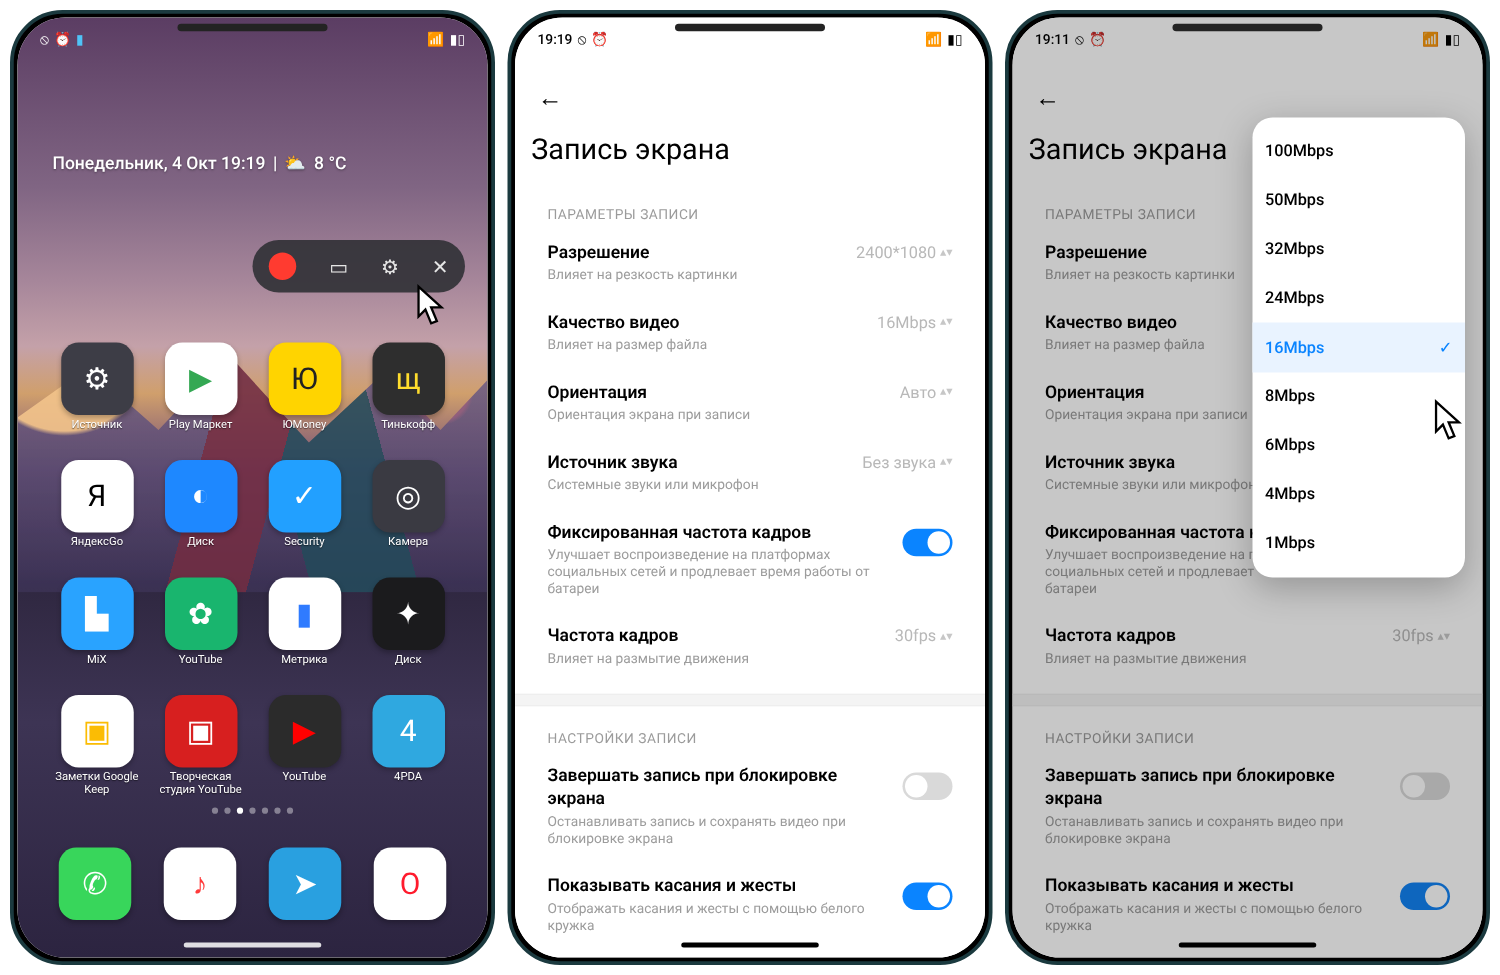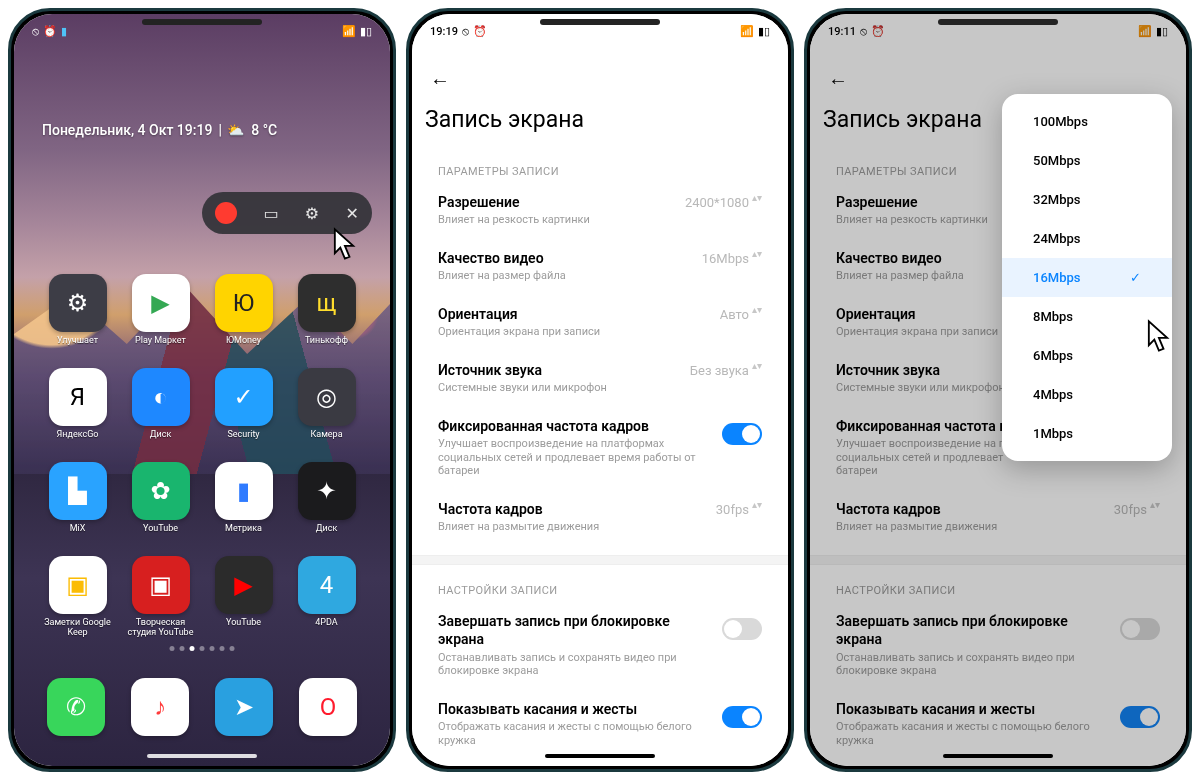--- a/index.html
+++ b/index.html
@@ -131,21 +131,21 @@
     overflow:hidden;
   }
   .row {
     padding:11px 26px;
     display:flex; justify-content:space-between; align-items:flex-start;
     gap:24px;
   }
   .row .labels { flex:1; }
   .row .title { font-size:14px; font-weight:600; line-height:1.3; }
   .row .sub   { font-size:11px; color:#9c9c9c; line-height:1.25; margin-top:2px; }
-  .row .value { font-size:13px; color:#b8b8b8; display:flex; align-items:flex-start; gap:3px; white-space:nowrap; margin-top:2px;}
+  .row .value { font-size:13px; color:#b8b8b8; display:flex; align-items:center; gap:3px; white-space:nowrap; margin-top:2px;}
   .divider { height:10px; background:#f4f4f4; margin:10px 0 0; border-top:1px solid #eee; border-bottom:1px solid #eee; }
   .switch {
     width:40px; height:22px; border-radius:11px; position:relative; flex-shrink:0; margin-top:6px;
   }
   .switch::after {
     content:""; position:absolute; width:18px; height:18px; border-radius:50%;
     background:#fff; top:2px;
   }
   .switch.on  { background:#0a84ff; }
   .switch.on::after { right:2px; }
@@ -153,21 +153,21 @@
   .switch.off::after { left:2px; }
   .updown { font-size:10px; color:#c7c7c7; line-height:.6; display:inline-flex; flex-direction:column; }
   
   .popup {
     position:absolute; top:80px; right:14px;
     width:170px; background:#fff; border-radius:16px;
     box-shadow:0 8px 28px rgba(0,0,0,.25);
     padding:8px 0; z-index:60;
   }
   .popup-item {
-    padding:12px 31px; font-size:13px; font-weight:500;
+    padding:12px 10px; font-size:13px; font-weight:500;
     display:flex; justify-content:space-between; align-items:center;
   }
   .popup-item.selected { background:#e9f3ff; color:#0a84ff; }
   .popup-item.selected::after { content:"✓"; color:#0a84ff; }
   .home-indicator.dark { background:#000; }
 </style>
 </head>
 <body>
 
 <div class="phone">
@@ -195,21 +195,21 @@
       <div class="rec-bar">
         <div class="rec-btn"></div>
         <span>▭</span>
         <span>⚙</span>
         <span>✕</span>
       </div>
 
       <div class="app-grid" id="app-grid">
           <div class="app">
             <div class="app-icon" style="background:#3d3d46;color:#fff">⚙</div>
-            <div class="app-label">Улучшает</div>
+            <div class="app-label">Источник</div>
           </div>
           <div class="app">
             <div class="app-icon" style="background:#ffffff;color:#34a853">▶</div>
             <div class="app-label">Play Маркет</div>
           </div>
           <div class="app">
             <div class="app-icon" style="background:#ffd400;color:#222">Ю</div>
             <div class="app-label">ЮMoney</div>
           </div>
           <div class="app">

